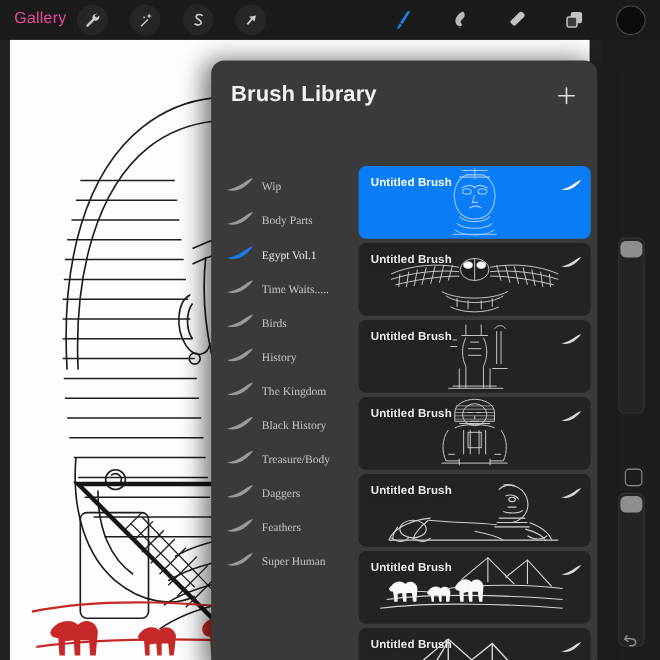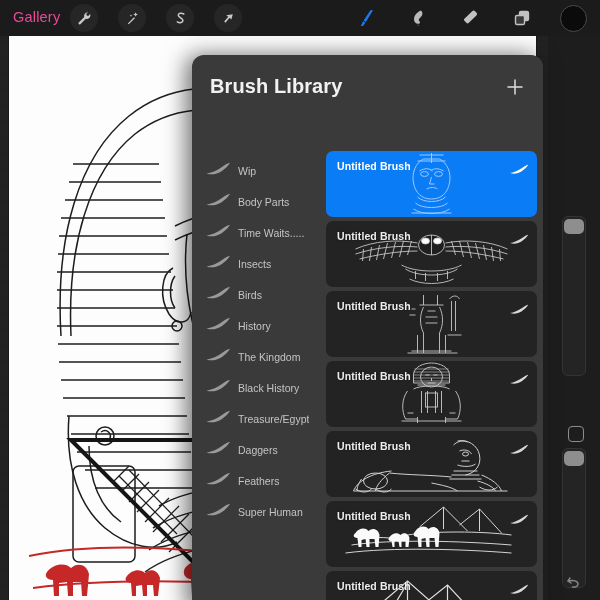--- a/index.html
+++ b/index.html
@@ -85,21 +85,21 @@
     position: absolute; left: 0; top: 100px; width: 128px; height: 455px;
     overflow: hidden;
   }
   .set-row {
     position: relative; height: 31px; display: flex; align-items: center;
     padding-left: 13px;
   }
   .set-swoosh { width: 26px; flex: none; }
   .set-label {
     margin-left: 7px; font-size: 10.5px; color: #c4c4c4;
-    white-space: nowrap; overflow: hidden;
+    white-space: nowrap; overflow: hidden; font-family: Liberation Serif, serif;
   }
   .set-row.active .set-label { color: #e9e9e9; }
 
   
   #brushes {
     position: absolute; left: 128px; top: 96px; width: 223px; height: 545px;
     overflow: hidden;
   }
   .brush-row {
     position: relative; margin: 0 6px 4px 6px; height: 66px;
@@ -423,36 +423,36 @@
               <path d="M1.5 11.5 C6 11 12 8.5 17 5 C20.5 2.6 23 1.2 25 .8 C23.6 3.2 20.6 6.6 16.6 9.2 C12.2 12 6.5 13.4 1.5 11.5 Z" fill="#9a9a9a"></path>
             </svg></span>
           <span class="set-label">Wip</span>
         </div>
         <div class="set-row">
           <span><svg class="set-swoosh" width="26" height="14" viewBox="0 0 26 14">
               <path d="M1.5 11.5 C6 11 12 8.5 17 5 C20.5 2.6 23 1.2 25 .8 C23.6 3.2 20.6 6.6 16.6 9.2 C12.2 12 6.5 13.4 1.5 11.5 Z" fill="#9a9a9a"></path>
             </svg></span>
           <span class="set-label">Body Parts</span>
         </div>
+        <div class="set-row active">
+          <span><svg class="set-swoosh" width="26" height="14" viewBox="0 0 26 14">
+              <path d="M1.5 11.5 C6 11 12 8.5 17 5 C20.5 2.6 23 1.2 25 .8 C23.6 3.2 20.6 6.6 16.6 9.2 C12.2 12 6.5 13.4 1.5 11.5 Z" fill="#1a7bf0"></path>
+            </svg></span>
+          <span class="set-label">Egypt Vol.1</span>
+        </div>
         <div class="set-row">
           <span><svg class="set-swoosh" width="26" height="14" viewBox="0 0 26 14">
               <path d="M1.5 11.5 C6 11 12 8.5 17 5 C20.5 2.6 23 1.2 25 .8 C23.6 3.2 20.6 6.6 16.6 9.2 C12.2 12 6.5 13.4 1.5 11.5 Z" fill="#9a9a9a"></path>
             </svg></span>
           <span class="set-label">Time Waits.....</span>
         </div>
         <div class="set-row">
           <span><svg class="set-swoosh" width="26" height="14" viewBox="0 0 26 14">
               <path d="M1.5 11.5 C6 11 12 8.5 17 5 C20.5 2.6 23 1.2 25 .8 C23.6 3.2 20.6 6.6 16.6 9.2 C12.2 12 6.5 13.4 1.5 11.5 Z" fill="#9a9a9a"></path>
             </svg></span>
-          <span class="set-label">Insects</span>
-        </div>
-        <div class="set-row">
-          <span><svg class="set-swoosh" width="26" height="14" viewBox="0 0 26 14">
-              <path d="M1.5 11.5 C6 11 12 8.5 17 5 C20.5 2.6 23 1.2 25 .8 C23.6 3.2 20.6 6.6 16.6 9.2 C12.2 12 6.5 13.4 1.5 11.5 Z" fill="#9a9a9a"></path>
-            </svg></span>
           <span class="set-label">Birds</span>
         </div>
         <div class="set-row">
           <span><svg class="set-swoosh" width="26" height="14" viewBox="0 0 26 14">
               <path d="M1.5 11.5 C6 11 12 8.5 17 5 C20.5 2.6 23 1.2 25 .8 C23.6 3.2 20.6 6.6 16.6 9.2 C12.2 12 6.5 13.4 1.5 11.5 Z" fill="#9a9a9a"></path>
             </svg></span>
           <span class="set-label">History</span>
         </div>
         <div class="set-row">
           <span><svg class="set-swoosh" width="26" height="14" viewBox="0 0 26 14">
@@ -463,21 +463,21 @@
         <div class="set-row">
           <span><svg class="set-swoosh" width="26" height="14" viewBox="0 0 26 14">
               <path d="M1.5 11.5 C6 11 12 8.5 17 5 C20.5 2.6 23 1.2 25 .8 C23.6 3.2 20.6 6.6 16.6 9.2 C12.2 12 6.5 13.4 1.5 11.5 Z" fill="#9a9a9a"></path>
             </svg></span>
           <span class="set-label">Black History</span>
         </div>
         <div class="set-row">
           <span><svg class="set-swoosh" width="26" height="14" viewBox="0 0 26 14">
               <path d="M1.5 11.5 C6 11 12 8.5 17 5 C20.5 2.6 23 1.2 25 .8 C23.6 3.2 20.6 6.6 16.6 9.2 C12.2 12 6.5 13.4 1.5 11.5 Z" fill="#9a9a9a"></path>
             </svg></span>
-          <span class="set-label">Treasure/Egypt</span>
+          <span class="set-label">Treasure/Body</span>
         </div>
         <div class="set-row">
           <span><svg class="set-swoosh" width="26" height="14" viewBox="0 0 26 14">
               <path d="M1.5 11.5 C6 11 12 8.5 17 5 C20.5 2.6 23 1.2 25 .8 C23.6 3.2 20.6 6.6 16.6 9.2 C12.2 12 6.5 13.4 1.5 11.5 Z" fill="#9a9a9a"></path>
             </svg></span>
           <span class="set-label">Daggers</span>
         </div>
         <div class="set-row">
           <span><svg class="set-swoosh" width="26" height="14" viewBox="0 0 26 14">
               <path d="M1.5 11.5 C6 11 12 8.5 17 5 C20.5 2.6 23 1.2 25 .8 C23.6 3.2 20.6 6.6 16.6 9.2 C12.2 12 6.5 13.4 1.5 11.5 Z" fill="#9a9a9a"></path>

